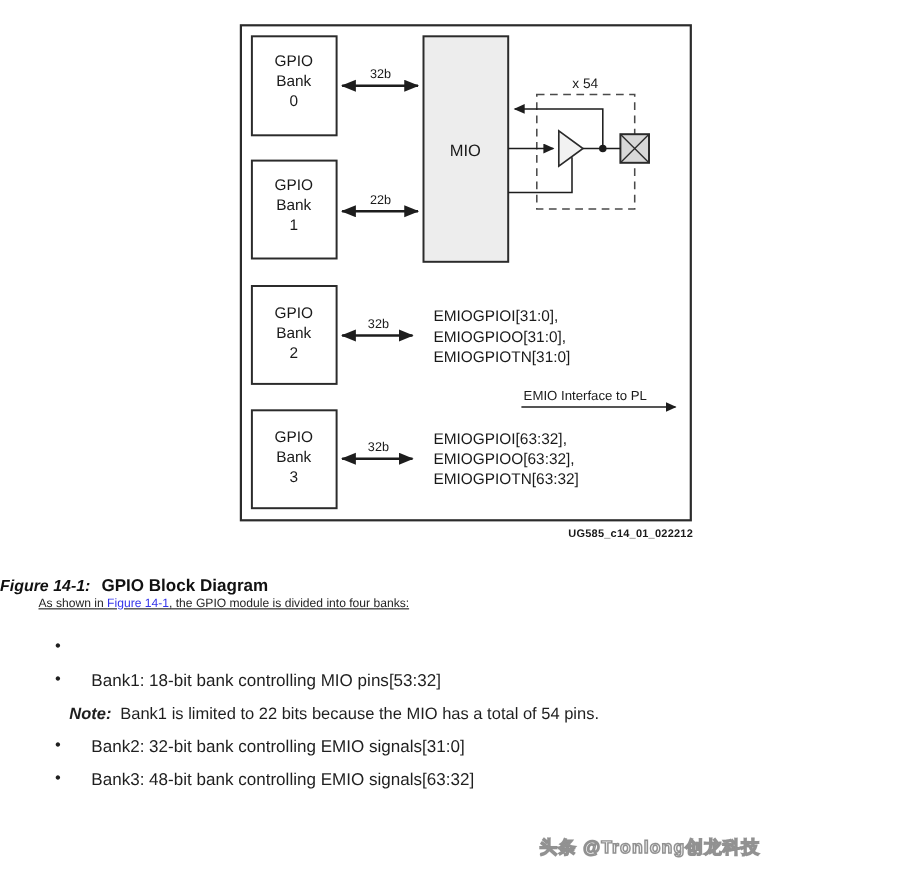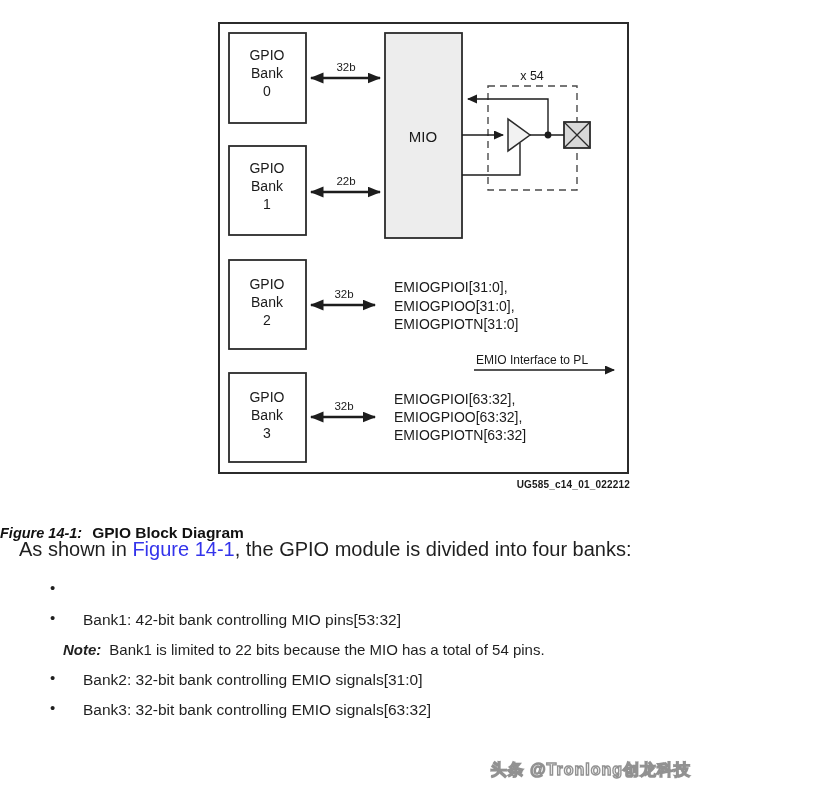--- a/index.html
+++ b/index.html
@@ -25,22 +25,22 @@
     white-space:nowrap;
     margin-top:16px;
   }
   .caption .fig-label{
     font-style:italic;font-weight:700;font-size:14.5px;color:#111;
   }
   .caption .fig-title{
     font-weight:700;font-size:15.5px;color:#111;margin-left:10px;
   }
   .intro{
-    position:absolute;left:19px;top:540px;
-    font-size:20px;line-height:19px;white-space:nowrap;
+    position:absolute;left:35px;top:540px;
+    font-size:11px;line-height:19px;white-space:nowrap;text-decoration:underline;
   }
   .intro a{ text-decoration:none;}
   .bullet-row{
     position:absolute;left:35px;
     font-size:15.5px;line-height:19px;white-space:nowrap;
     padding-left:48px;
   }
   .bullet-row .dot{
     position:absolute;left:15px;top:-2px;
     font-size:15px;color:#1f1f1f;
@@ -176,33 +176,33 @@
   <div class="intro">
     <span>As shown in </span><a href="#" style="color:#3434eb">Figure 14-1</a><span>, the GPIO module is divided into four banks:</span>
   </div>
 
   <div class="bullet-row b0">
     <span class="dot">•</span>
   </div>
 
   <div class="bullet-row b1">
     <span class="dot">•</span>
-    <span>Bank1: 42-bit bank controlling MIO pins[53:32]</span>
+    <span>Bank1: 18-bit bank controlling MIO pins[53:32]</span>
   </div>
 
   <div class="note-row">
     <span class="note-label">Note:</span><span>Bank1 is limited to 22 bits because the MIO has a total of 54 pins.</span>
   </div>
 
   <div class="bullet-row b2">
     <span class="dot">•</span>
     <span>Bank2: 32-bit bank controlling EMIO signals[31:0]</span>
   </div>
 
   <div class="bullet-row b3">
     <span class="dot">•</span>
-    <span>Bank3: 32-bit bank controlling EMIO signals[63:32]</span>
+    <span>Bank3: 48-bit bank controlling EMIO signals[63:32]</span>
   </div>
 
 
   <div class="watermark">头条 @Tronlong创龙科技</div>
 
 </div>
 
 </body></html>

